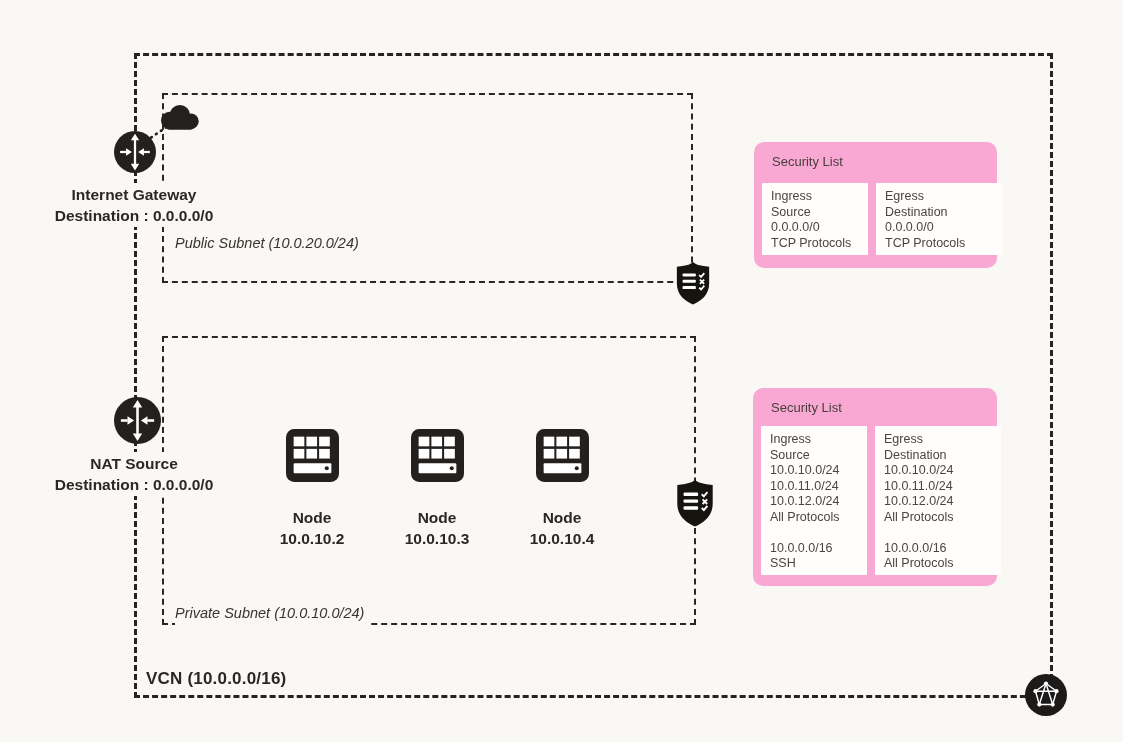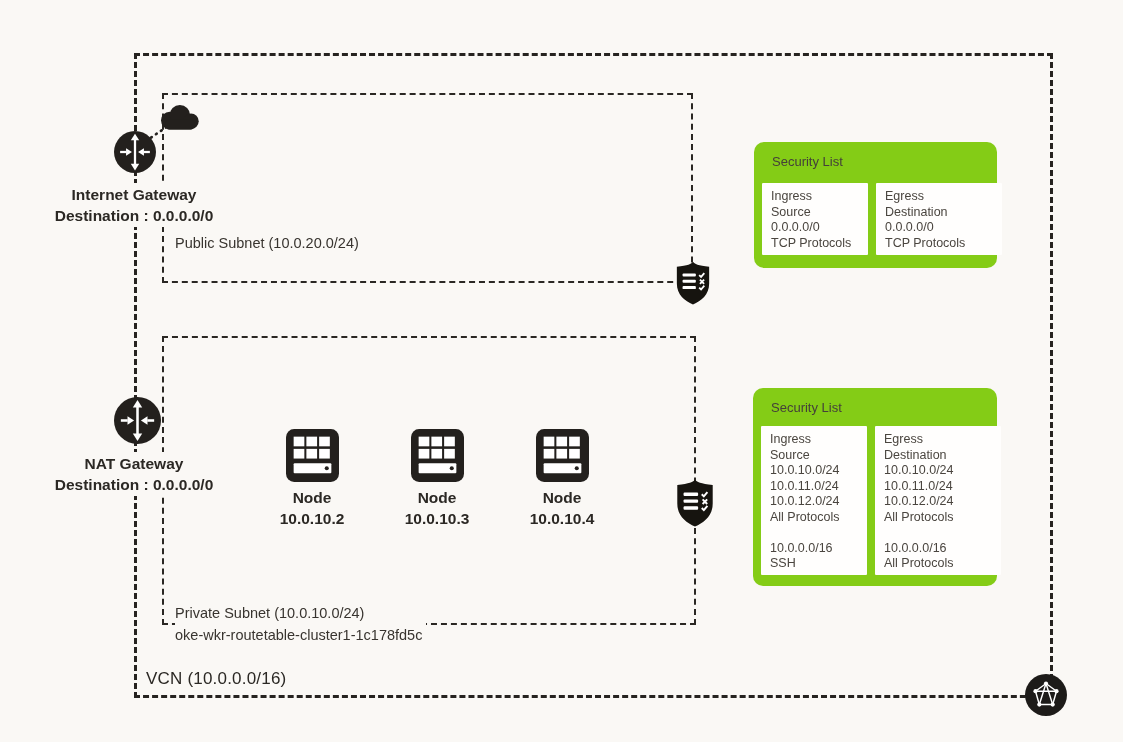--- a/index.html
+++ b/index.html
@@ -7,35 +7,35 @@
           font-family:"Liberation Sans",sans-serif;overflow:hidden;color:#2b2824;}
   .abs{position:absolute;}
 
   
   .vcn-box{left:134px;top:53px;width:919px;height:645px;border:3px dashed #262320;box-sizing:border-box;}
   .subnet-box{border:2px dashed #2a2723;box-sizing:border-box;}
   .public-box{left:162px;top:93px;width:531px;height:190px;}
   .private-box{left:162px;top:336px;width:534px;height:289px;}
 
   
-  .vcn-label{left:146px;top:669px;font-weight:normal;font-size:17px;letter-spacing:.2px;}
+  .vcn-label{left:146px;top:669px;font-weight:bold;font-size:17px;letter-spacing:.2px;}
   .gw-label{font-weight:bold;font-size:15.5px;line-height:21px;text-align:center;
             background:#faf8f5;padding:1px 0;}
   .ig-label{left:30px;top:183px;width:208px;}
   .nat-label{left:28px;top:452px;width:212px;}
-  .subnet-label{font-size:14.5px;line-height:21.5px;color:#38342f;background:#faf8f5;padding-right:4px;}
+  .subnet-label{font-size:14.5px;line-height:21.5px;color:#38342f;background:#faf8f5;padding-right:4px;font-style:italic;}
   .pub-label{left:175px;top:233px;}
   .priv-label{left:175px;top:575px;margin-top:28px;}
 
   
   .node-group{position:absolute;width:120px;text-align:center;top:429px;}
-  .node-label{font-weight:bold;font-size:15.5px;line-height:21px;margin-top:5px;}
-
-  
-  .panel{position:absolute;background:#84cc16;border-radius:10px;}
+  .node-label{font-weight:bold;font-size:15.5px;line-height:21px;margin-top:25px;}
+
+  
+  .panel{position:absolute;background:#f9a8d4;border-radius:10px;}
   .panel-1{left:754px;top:142px;width:243px;height:126px;}
   .panel-2{left:753px;top:388px;width:244px;height:198px;}
   .panel-title{position:absolute;left:18px;top:12px;font-size:13px;color:#45403a;}
   .card{position:absolute;background:#fffefd;box-sizing:border-box;padding:6px 16px 0 9px;border-radius:1px;}
   .panel-1 .card{top:41px;height:72px;}
   .panel-2 .card{top:38px;height:149px;}
   .card-a{left:8px;width:106px;}
   .card-b{left:122px;width:126px;}
   .sl-line{font-size:12.5px;line-height:15.5px;min-height:15.5px;color:#4a453f;white-space:nowrap;}
 
@@ -51,31 +51,30 @@
   <div class="abs subnet-box public-box"></div>
 
   <div class="abs subnet-box private-box"></div>
 
   <div class="abs gw-label ig-label">
     <div>Internet Gateway</div>
     <div>Destination : 0.0.0.0/0</div>
   </div>
 
   <div class="abs gw-label nat-label">
-    <div>NAT Gateway</div>
+    <div>NAT Source</div>
     <div>Destination : 0.0.0.0/0</div>
   </div>
 
   <div class="abs subnet-label pub-label">
     <div>Public Subnet (10.0.20.0/24)</div>
   </div>
 
   <div class="abs subnet-label priv-label">
     <div>Private Subnet (10.0.10.0/24)</div>
-    <div>oke-wkr-routetable-cluster1-1c178fd5c</div>
   </div>
 
   <div class="abs vcn-label">VCN (10.0.0.0/16)</div>
 
   <svg class="abs" style="left:142px;top:118px;" width="34" height="27">
     <line x1="4" y1="23" x2="29" y2="6" stroke="#262320" stroke-width="2.6" stroke-dasharray="1 5" stroke-linecap="round"></line>
   </svg>
 
   <svg class="abs" style="left:155px;top:103px;" width="48" height="28" viewBox="0 0 56 32">
     <g fill="#23201d">

